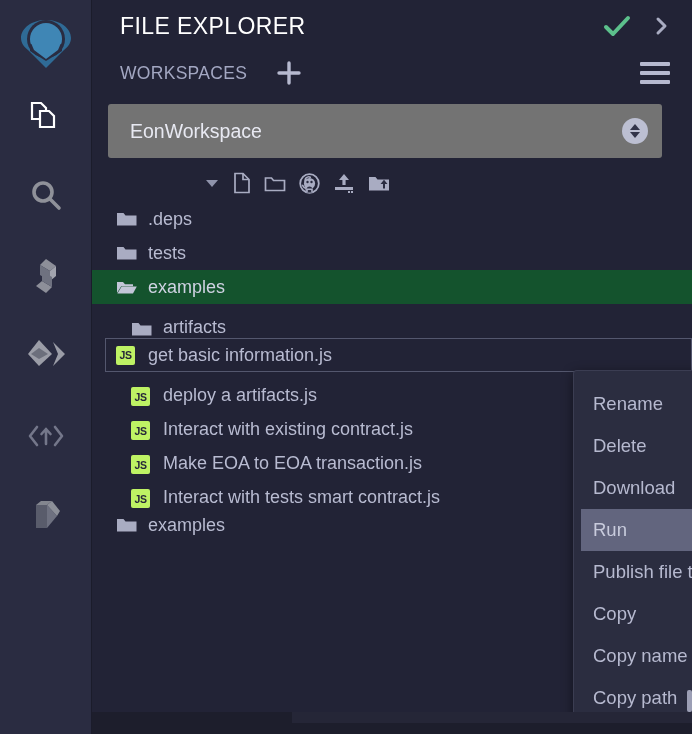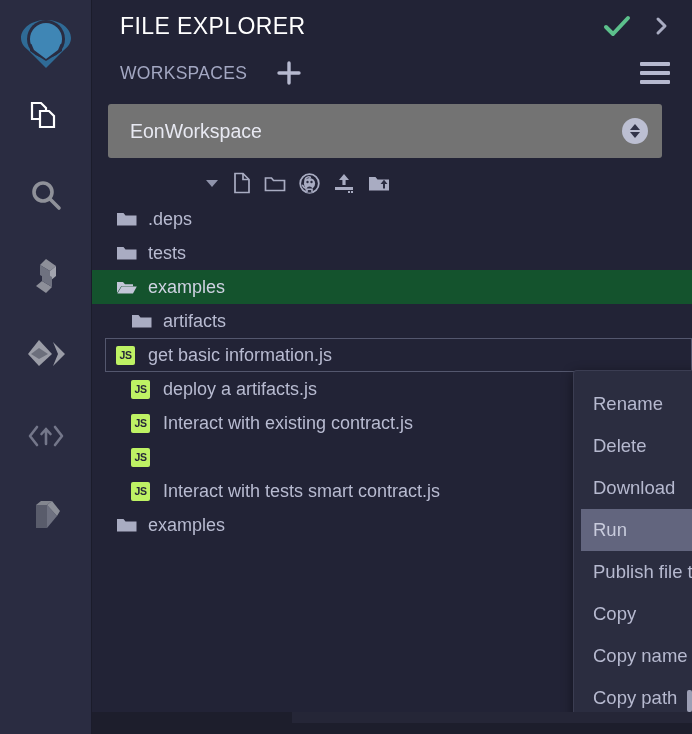--- a/index.html
+++ b/index.html
@@ -75,21 +75,21 @@
   .tree-toolbar .ti { display:flex; align-items:center; justify-content:center; }
 
   
   .tree { margin-top: 2px; }
   .tree-row {
     height: 34px; display:flex; align-items:center;
     font-size: 18px; color: #b8bbd1; white-space: nowrap;
     padding-left: 24px;
   }
   .tree-row.ind1 { padding-left: 24px; }
-  .tree-row.ind2 { padding-left: 39px; }
+  .tree-row.ind2 { padding-left: 39px; align-items: flex-end; }
   .tree-row .ic { width: 26px; display:flex; align-items:center; flex:0 0 26px; }
   .tree-row .lbl { margin-left: 6px; }
   .tree-row.selected { background: #14532d; align-items: center; }
   .tree-row.selected .lbl { color: #cfd2e2; }
   .tree-row.focused {
     border: 1px solid #54576e;
     height: 34px; margin-left: 13px; padding-left: 10px;
   }
   .js-badge {
     width: 19px; height: 19px; background: #bef264; border-radius: 2px;
@@ -345,20 +345,21 @@
         <span class="ic">
           <span class="js-badge">JS</span>
         </span>
         <span class="lbl">Interact with existing contract.js</span>
       </div>
 
       <div class="tree-row ind2">
         <span class="ic">
           <span class="js-badge">JS</span>
         </span>
+        <span class="lbl">Make EOA to EOA transaction.js</span>
       </div>
 
       <div class="tree-row ind2">
         <span class="ic">
           <span class="js-badge">JS</span>
         </span>
         <span class="lbl">Interact with tests smart contract.js</span>
       </div>
 
       <div class="tree-row ind1">

